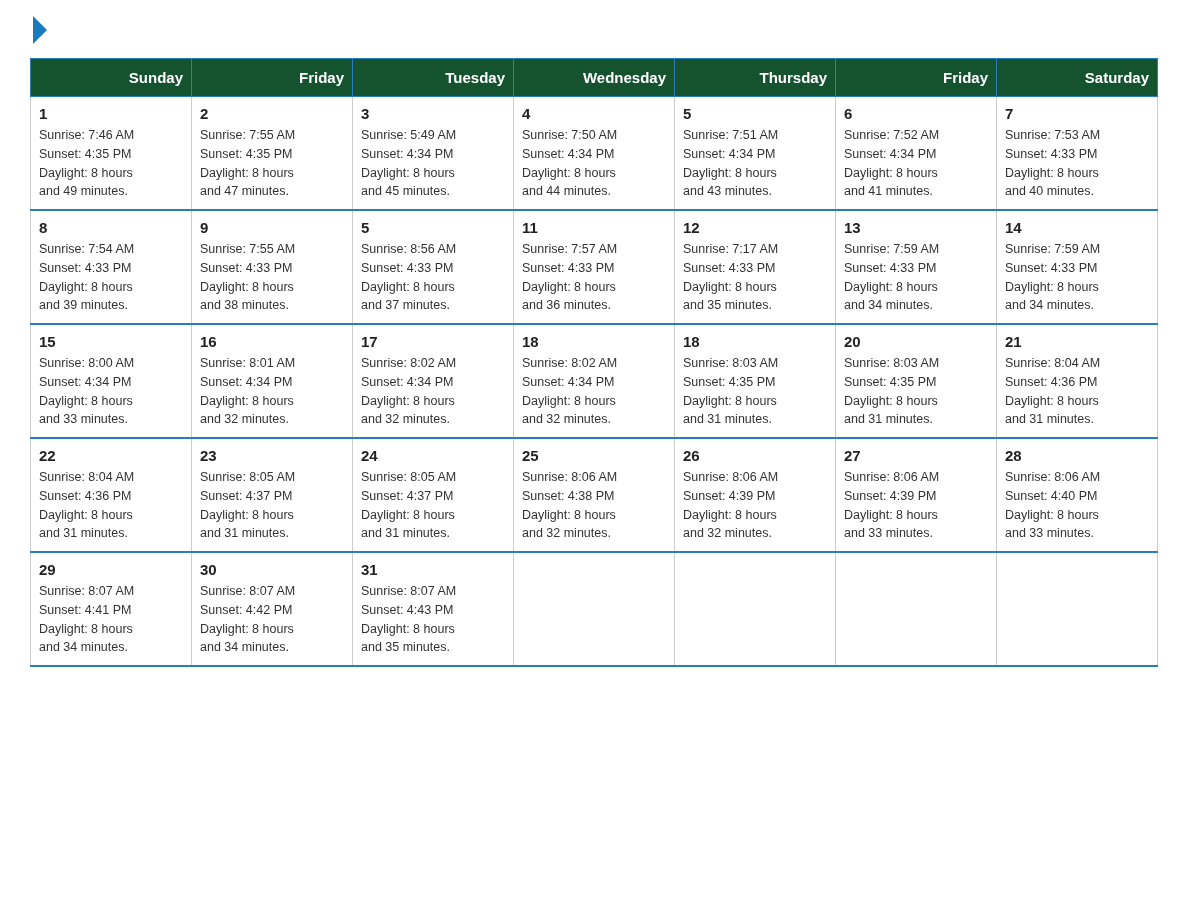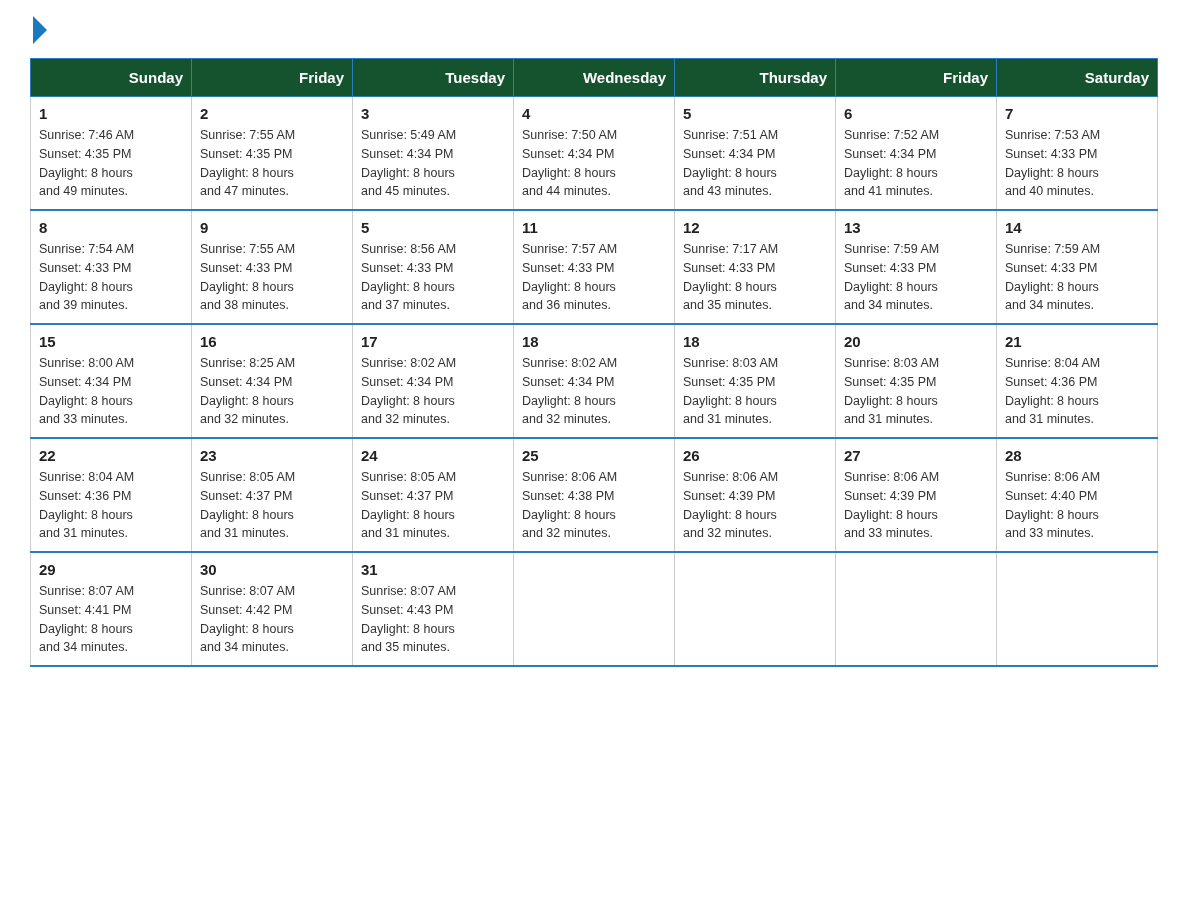--- a/index.html
+++ b/index.html
@@ -190,21 +190,21 @@
           <div class="day-info"><span>Sunrise: 7:59 AM</span><br><span>Sunset: 4:33 PM</span><br><span>Daylight: 8 hours</span><br><span>and 34 minutes.</span></div>
         </td>
       </tr>
       <tr>
         <td>
           <div class="day-num">15</div>
           <div class="day-info"><span>Sunrise: 8:00 AM</span><br><span>Sunset: 4:34 PM</span><br><span>Daylight: 8 hours</span><br><span>and 33 minutes.</span></div>
         </td>
         <td>
           <div class="day-num">16</div>
-          <div class="day-info"><span>Sunrise: 8:25 AM</span><br><span>Sunset: 4:34 PM</span><br><span>Daylight: 8 hours</span><br><span>and 32 minutes.</span></div>
+          <div class="day-info"><span>Sunrise: 8:01 AM</span><br><span>Sunset: 4:34 PM</span><br><span>Daylight: 8 hours</span><br><span>and 32 minutes.</span></div>
         </td>
         <td>
           <div class="day-num">17</div>
           <div class="day-info"><span>Sunrise: 8:02 AM</span><br><span>Sunset: 4:34 PM</span><br><span>Daylight: 8 hours</span><br><span>and 32 minutes.</span></div>
         </td>
         <td>
           <div class="day-num">18</div>
           <div class="day-info"><span>Sunrise: 8:02 AM</span><br><span>Sunset: 4:34 PM</span><br><span>Daylight: 8 hours</span><br><span>and 32 minutes.</span></div>
         </td>
         <td>

